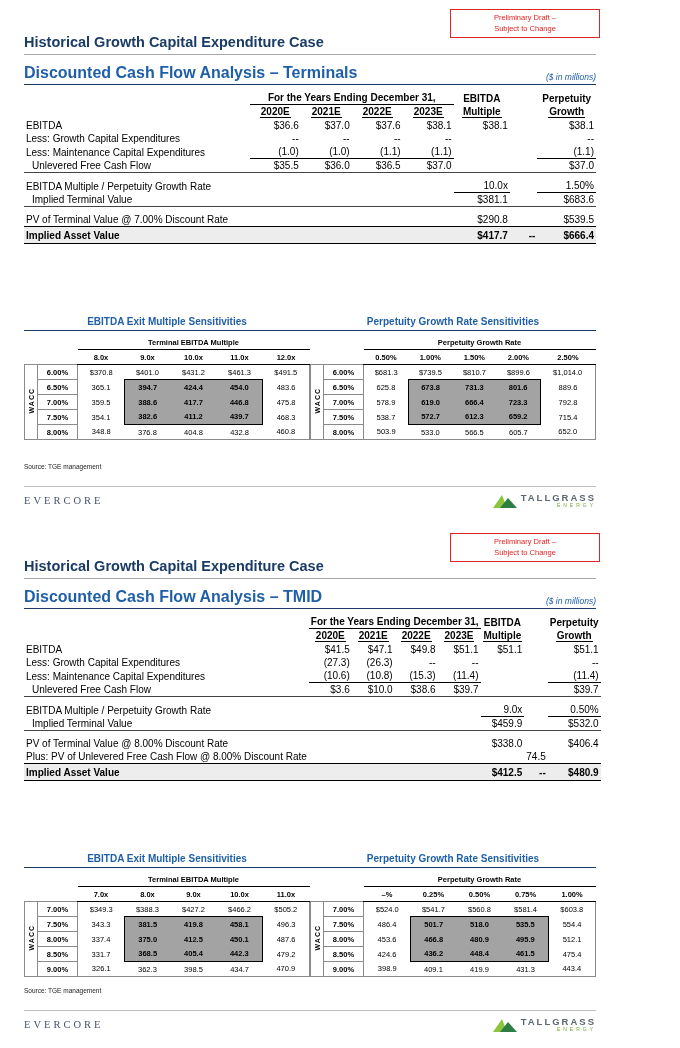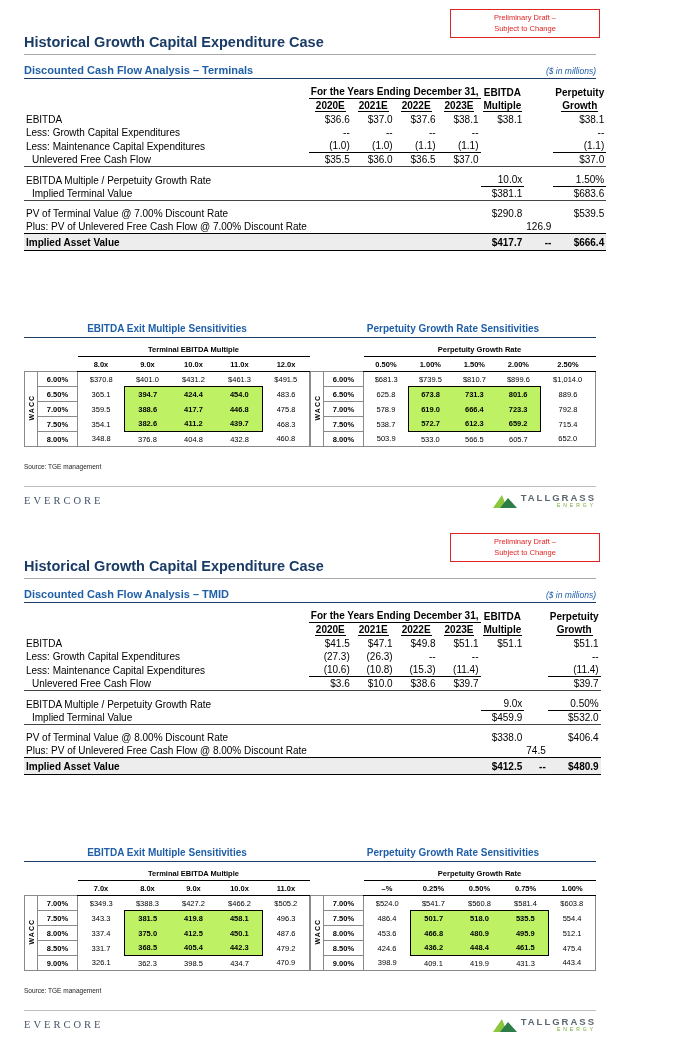--- a/index.html
+++ b/index.html
@@ -8,21 +8,21 @@
   .page { position:relative; width:620px; height:524px; background:#fff; padding:0 24px; overflow:hidden; }
 
   .draft-box { position:absolute; top:9px; right:20px; width:150px; border:1.5px solid #e02424;
     color:#e02424; font-size:7.5px; line-height:1.4; text-align:center; padding:3px 4px; }
 
   .title { margin-top:34px; color:#1a3b66; font-size:14.5px; font-weight:bold;
     padding-bottom:4px; border-bottom:1px solid #a8a8a8; }
 
   .section-head { display:flex; justify-content:space-between; align-items:flex-end;
     margin-top:9px; padding-bottom:2px; border-bottom:1.5px solid #1a3b66; }
-  .subtitle { color:#1f5fa8; font-size:11px; font-weight:bold; }
+  .subtitle { color:#1f5fa8; font-size:16px; font-weight:bold; }
   .units { color:#1f5fa8; font-size:8.5px; font-style:italic; font-weight:normal; }
 
   table.dcf { width:100%; border-collapse:collapse; margin-top:6px; font-size:10px; }
   .dcf td { padding:1px 2px; text-align:right; white-space:nowrap; vertical-align:bottom; }
   .dcf td.lbl { text-align:left; }
   .dcf thead td { font-weight:bold; }
   .dcf .yspan { text-align:center; border-bottom:1px solid #000; }
   .dcf td.ch { text-align:center; }
   .dcf .ui { display:inline-block; border-bottom:1px solid #000; padding:0 1px; }
   .dcf td.u { border-bottom:1px solid #000; }
@@ -40,21 +40,21 @@
   .stab td { padding:2.5px 2px; text-align:center; white-space:nowrap; }
   .stab .nob { border:none; }
   .stab .grp { font-weight:bold; border-bottom:1px solid #000; }
   .stab .colh { font-weight:bold; border-bottom:1px solid #000; }
   .stab .wacc { width:13px; border:1px solid #8a8a8a; padding:0; }
   .stab .wacc span { writing-mode:vertical-rl; transform:rotate(180deg);
     font-weight:bold; letter-spacing:1px; font-size:7px; display:inline-block; }
   .stab .rowh { font-weight:bold; border:1px solid #8a8a8a; width:40px; }
   .stab td.edge-r { border-right:1px solid #8a8a8a; }
   .stab tr.last td { border-bottom:1px solid #8a8a8a; }
-  .stab td.hl { font-weight:bold; background:#bef264; }
+  .stab td.hl { font-weight:bold; background:#a3a3a3; }
   .stab td.ht { border-top:1px solid #000; }
   .stab td.hb { border-bottom:1px solid #000; }
   .stab td.hleft { border-left:1px solid #000; }
   .stab td.hright { border-right:1px solid #000; }
 
   .source { position:absolute; left:24px; bottom:54px; font-size:6.5px; color:#222; }
   .footer { position:absolute; left:24px; right:24px; bottom:16px; border-top:1px solid #bfbfbf;
     padding-top:6px; display:flex; align-items:center; justify-content:space-between; }
   .evercore { font-family:"Liberation Serif",serif; font-size:10.5px; letter-spacing:3px; color:#44546a; }
   .pageno { position:absolute; left:0; right:0; top:8px; text-align:center; color:#1f5fa8; font-size:9px; }
@@ -171,30 +171,20 @@
         <tr class="pad-top">
           <td class="lbl">PV of Terminal Value @ 7.00% Discount Rate</td>
           <td class=""></td>
           <td class=""></td>
           <td class=""></td>
           <td class=""></td>
           <td class="">$290.8</td>
           <td class=""></td>
           <td class="">$539.5</td>
         </tr>
-        <tr class="">
-          <td class="lbl">Plus: PV of Unlevered Free Cash Flow @ 7.00% Discount Rate</td>
-          <td class=""></td>
-          <td class=""></td>
-          <td class=""></td>
-          <td class=""></td>
-          <td class=""></td>
-          <td class="">126.9</td>
-          <td class=""></td>
-        </tr>
         <tr class="total">
           <td class="lbl">Implied Asset Value</td>
           <td class=""></td>
           <td class=""></td>
           <td class=""></td>
           <td class=""></td>
           <td class="">$417.7</td>
           <td class="">--</td>
           <td class="">$666.4</td>
         </tr>

